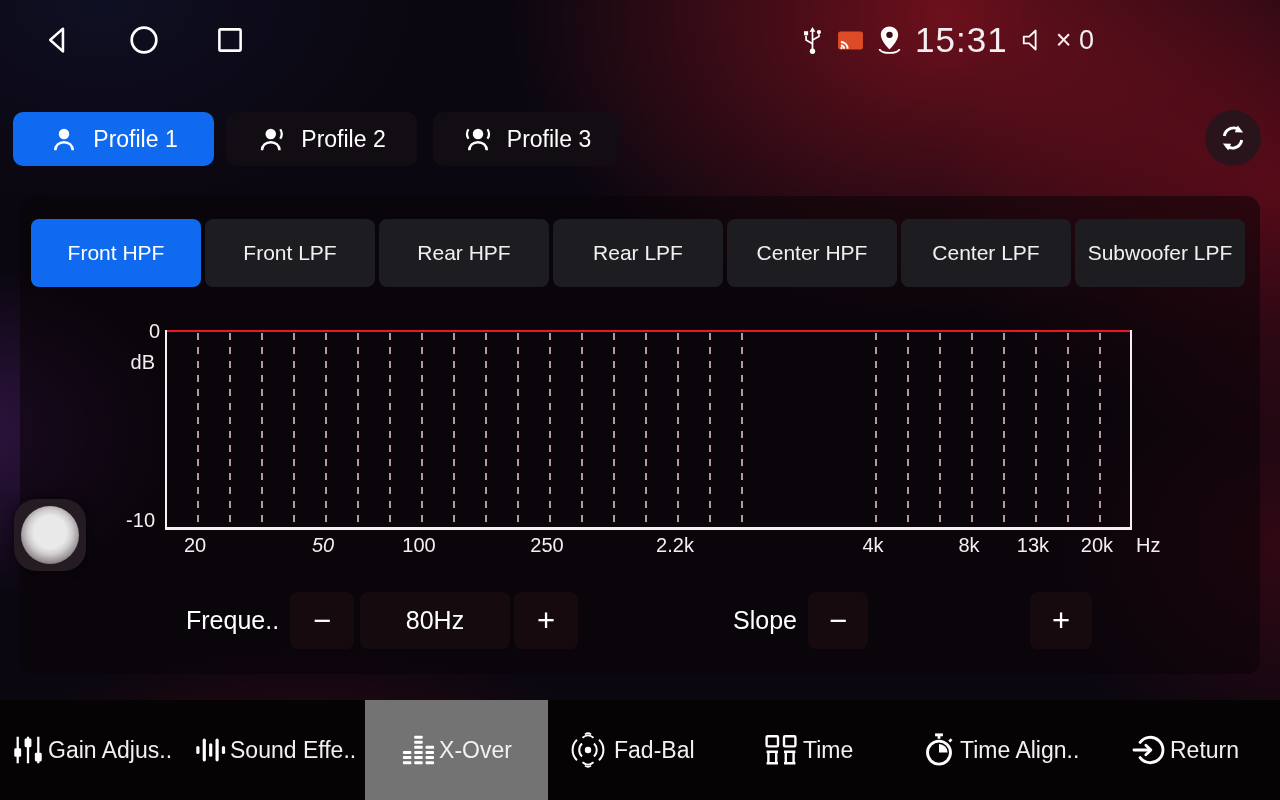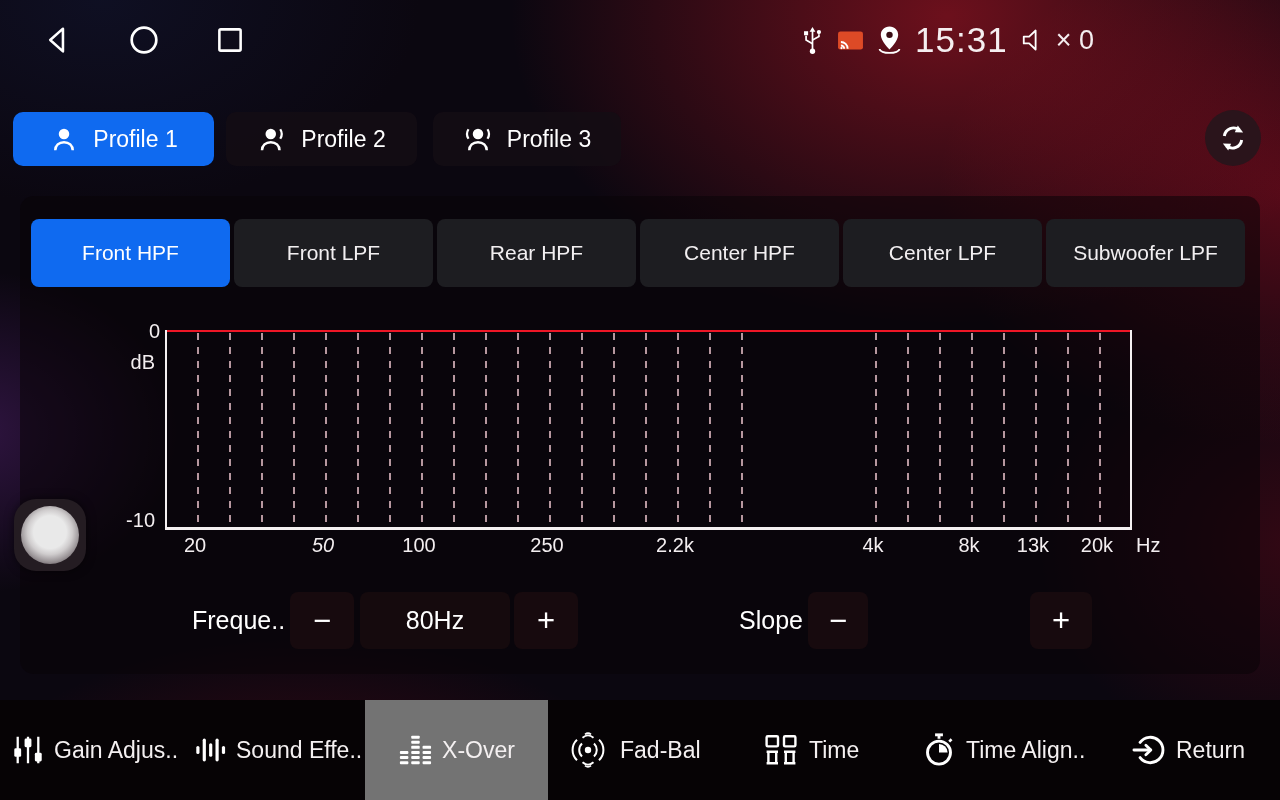--- a/index.html
+++ b/index.html
@@ -37,30 +37,30 @@
   .plot{position:absolute;left:145px;top:134px;width:963px;height:197px;
     border-left:2px solid #f5f1f2;border-right:2px solid #f5f1f2;border-bottom:3px solid #f5f1f2;}
   .response-line{position:absolute;left:0;top:0;width:100%;height:2px;background:#ee1626;}
   .gridline{position:absolute;top:3px;bottom:0;width:2px;
     background:repeating-linear-gradient(to bottom, rgba(213,177,185,.85) 0 7px, transparent 7px 14px);}
   .ylab{position:absolute;width:40px;text-align:right;font-size:20px;color:#f3eef0;}
   .xticks{position:absolute;left:145px;top:338px;width:963px;height:26px;}
   .xtick{position:absolute;top:0;transform:translateX(-50%);font-size:20px;color:#f3eef0;white-space:nowrap;}
   .xunit{position:absolute;left:1116px;top:338px;font-size:20px;color:#f3eef0;}
   
-  .ctl-label{position:absolute;top:396px;height:57px;line-height:57px;font-size:25px;color:#fff;margin-left:6px;}
+  .ctl-label{position:absolute;top:396px;height:57px;line-height:57px;font-size:25px;color:#fff;}
   .ctl-btn{position:absolute;top:396px;height:57px;border-radius:8px;background:#170a0e;display:flex;align-items:center;justify-content:center;font-size:31px;font-weight:300;color:#fff;}
   .ctl-val{position:absolute;top:396px;height:57px;border-radius:8px;background:#150a0d;display:flex;align-items:center;justify-content:center;font-size:25px;color:#fff;}
   
   .knob{position:absolute;left:14px;top:499px;width:72px;height:72px;border-radius:22px;background:#241c22;display:flex;align-items:center;justify-content:center;box-shadow:0 0 10px rgba(0,0,0,.6);}
   .knob-inner{width:58px;height:58px;border-radius:50%;
     background:radial-gradient(circle at 50% 45%, #e9e9e9 0 38%, #cfcccd 52%, #9a9497 68%, #544b50 86%, #2e272c 100%);}
   
   .bottomnav{position:absolute;left:0;top:700px;width:1280px;height:100px;background:#060305;}
-  .bn-item{position:absolute;top:0;height:100px;display:flex;align-items:center;gap:10px;}
+  .bn-item{position:absolute;top:0;height:100px;display:flex;align-items:center;gap:4px;}
   .bn-item.active{background:#737373;justify-content:center;}
   .bn-label{font-size:23px;color:#f4f0f1;white-space:nowrap;}
 </style>
 </head>
 <body>
 
 <div class="screen">
 
   <div class="statusbar">
     <div class="nav-left">
@@ -162,20 +162,21 @@
       <polygon points="8.4,21.4 4.4,16.2 10.6,16.4" fill="#fff"></polygon>
     </svg>
       </span>
   </div>
 
   <div class="panel">
     <div class="filter-tabs">
       <div class="ftab active">Front HPF</div>
       <div class="ftab">Front LPF</div>
       <div class="ftab">Rear HPF</div>
+      <div class="ftab">Rear LPF</div>
       <div class="ftab">Center HPF</div>
       <div class="ftab">Center LPF</div>
       <div class="ftab">Subwoofer LPF</div>
     </div>
 
     <div class="ylab" style="left:100px;top:124px;">0</div>
     <div class="ylab" style="left:95px;top:155px;">dB</div>
     <div class="ylab" style="left:95px;top:313px;">-10</div>
 
     <div class="plot">

